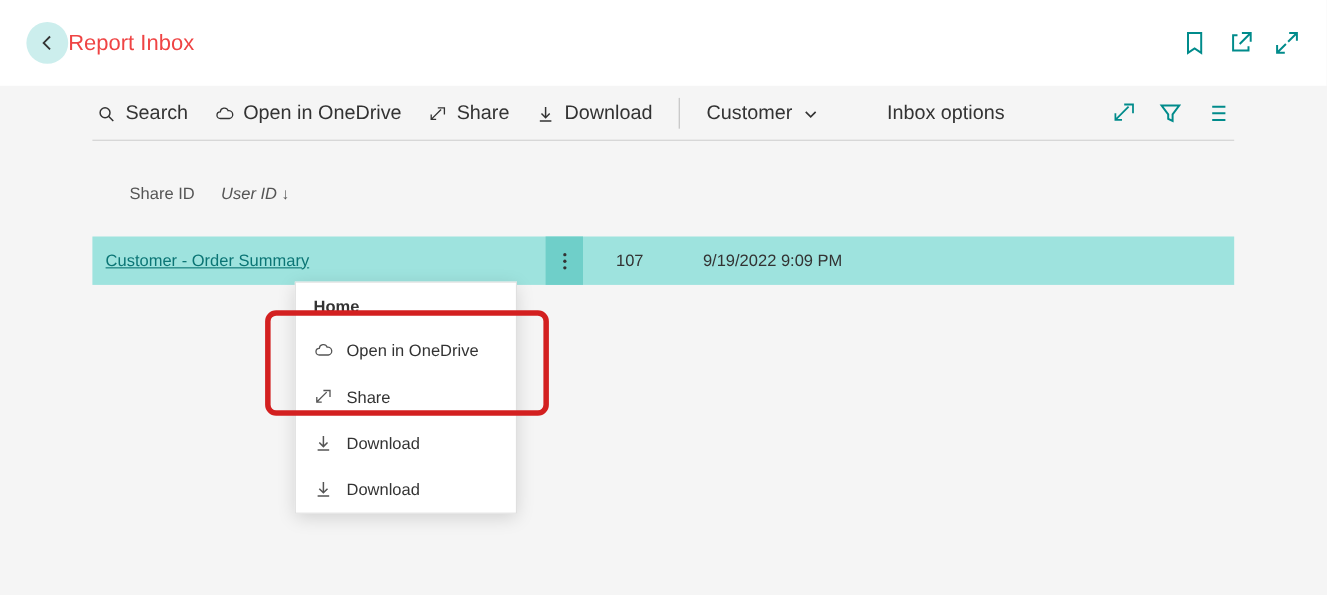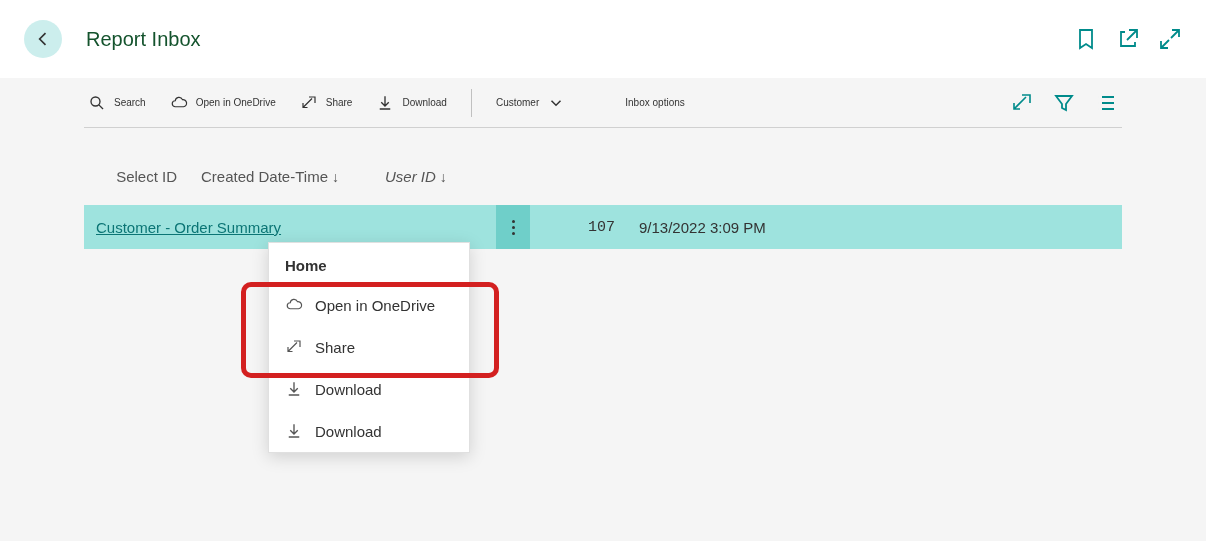--- a/index.html
+++ b/index.html
@@ -28,22 +28,21 @@
       border-radius: 50%;
       background: #cceeed;
       display: flex;
       align-items: center;
       justify-content: center;
       cursor: pointer;
     }
     .back-btn svg { width: 20px; height: 20px; }
     .page-title {
       font-size: 20px;
-      color: #14532d;
-      margin-left: 24px;
+      color: #ef4444;
       font-weight: 400;
     }
     .top-actions {
       margin-left: auto;
       display: flex;
       gap: 18px;
       align-items: center;
     }
     .icon-btn {
       width: 24px;
@@ -61,25 +60,25 @@
     .toolbar {
       height: 50px;
       display: flex;
       align-items: center;
       border-bottom: 1px solid #d0d0d0;
       gap: 24px;
       padding: 0 4px;
     }
     .toolbar-item {
       display: flex;
-      align-items: center;
+      align-items: flex-end;
       gap: 8px;
       cursor: pointer;
       color: #333;
-      font-size: 10px;
+      font-size: 18px;
     }
     .toolbar-item svg { width: 18px; height: 18px; }
     .toolbar-divider {
       width: 1px;
       height: 28px;
       background: #c0c0c0;
     }
     .toolbar-spacer { width: 12px; }
     .toolbar-right {
       margin-left: auto;
@@ -101,21 +100,21 @@
     .col-id { width: 85px; text-align: right; }
     .col-date { width: 184px; padding-left: 24px; }
     .col-user { width: 120px; padding-left: 24px; font-style: italic; }
     .sort-arrow { margin-left: 4px; font-size: 14px; }
 
     .table-row {
       display: flex;
       align-items: center;
       background: #9ee3de;
       height: 44px;
-      margin-top: 20px;
+      margin-top: 30px;
       padding: 0 8px;
     }
     .row-name {
       width: 348px;
       color: #0b7575;
       text-decoration: underline;
       cursor: pointer;
       padding-left: 4px;
     }
     .row-actions-col {
@@ -129,27 +128,27 @@
       width: 34px;
       height: 100%;
       background: #6fcfc9;
       display: flex;
       align-items: center;
       justify-content: center;
       cursor: pointer;
     }
     .kebab-dot { width: 3px; height: 3px; border-radius: 50%; background: #333; }
     .kebab-dots { display: flex; flex-direction: column; gap: 3px; }
-    .row-id { width: 85px; text-align: right; font-family: Liberation Mono, monospace; }
+    .row-id { width: 85px; text-align: center; }
     .row-date { width: 184px; padding-left: 24px; }
 
     .context-menu {
       position: absolute;
       left: 268px;
-      top: 242px;
+      top: 256px;
       width: 202px;
       background: #fff;
       box-shadow: 0 4px 16px rgba(0,0,0,0.15);
       border: 1px solid #e0e0e0;
     }
     .ctx-header {
       font-weight: 600;
       padding: 14px 16px 10px 16px;
       font-size: 15px;
     }
@@ -259,42 +258,39 @@
         <div class="icon-btn">
           <svg viewBox="0 0 24 24" fill="none" stroke="#0d9488" stroke-width="1.8">
               <path d="M8 6h12M8 12h12M8 18h12M4 6h.01M4 12h.01M4 18h.01"></path>
             </svg>
         </div>
       </div>
     </div>
 
     <div class="table-area">
       <div class="table-header">
-        <div class="col-id">Select ID</div>
-        <div class="col-date">
-          <span>Created Date-Time</span><span class="sort-arrow">↓</span>
-        </div>
+        <div class="col-id">Share ID</div>
         <div class="col-user">
           <span>User ID</span><span class="sort-arrow">↓</span>
         </div>
       </div>
 
       <div class="table-row">
         <a class="row-name">Customer - Order Summary</a>
         <div class="row-actions-col">
           <div class="kebab">
             <div class="kebab-dots">
               <div class="kebab-dot"></div>
                 <div class="kebab-dot"></div>
                 <div class="kebab-dot"></div>
             </div>
           </div>
         </div>
         <div class="row-id">107</div>
-        <div class="row-date">9/13/2022 3:09 PM</div>
+        <div class="row-date">9/19/2022 9:09 PM</div>
       </div>
     </div>
   </div>
 
   <div class="context-menu">
     <div class="ctx-header">Home</div>
     <div class="ctx-item">
       <svg viewBox="0 0 24 24" fill="none" stroke="#555" stroke-width="1.6">
           <path d="M7 17a4 4 0 010-8 5 5 0 019.6-1.5A4 4 0 0118 17H7z"></path>
         </svg>

